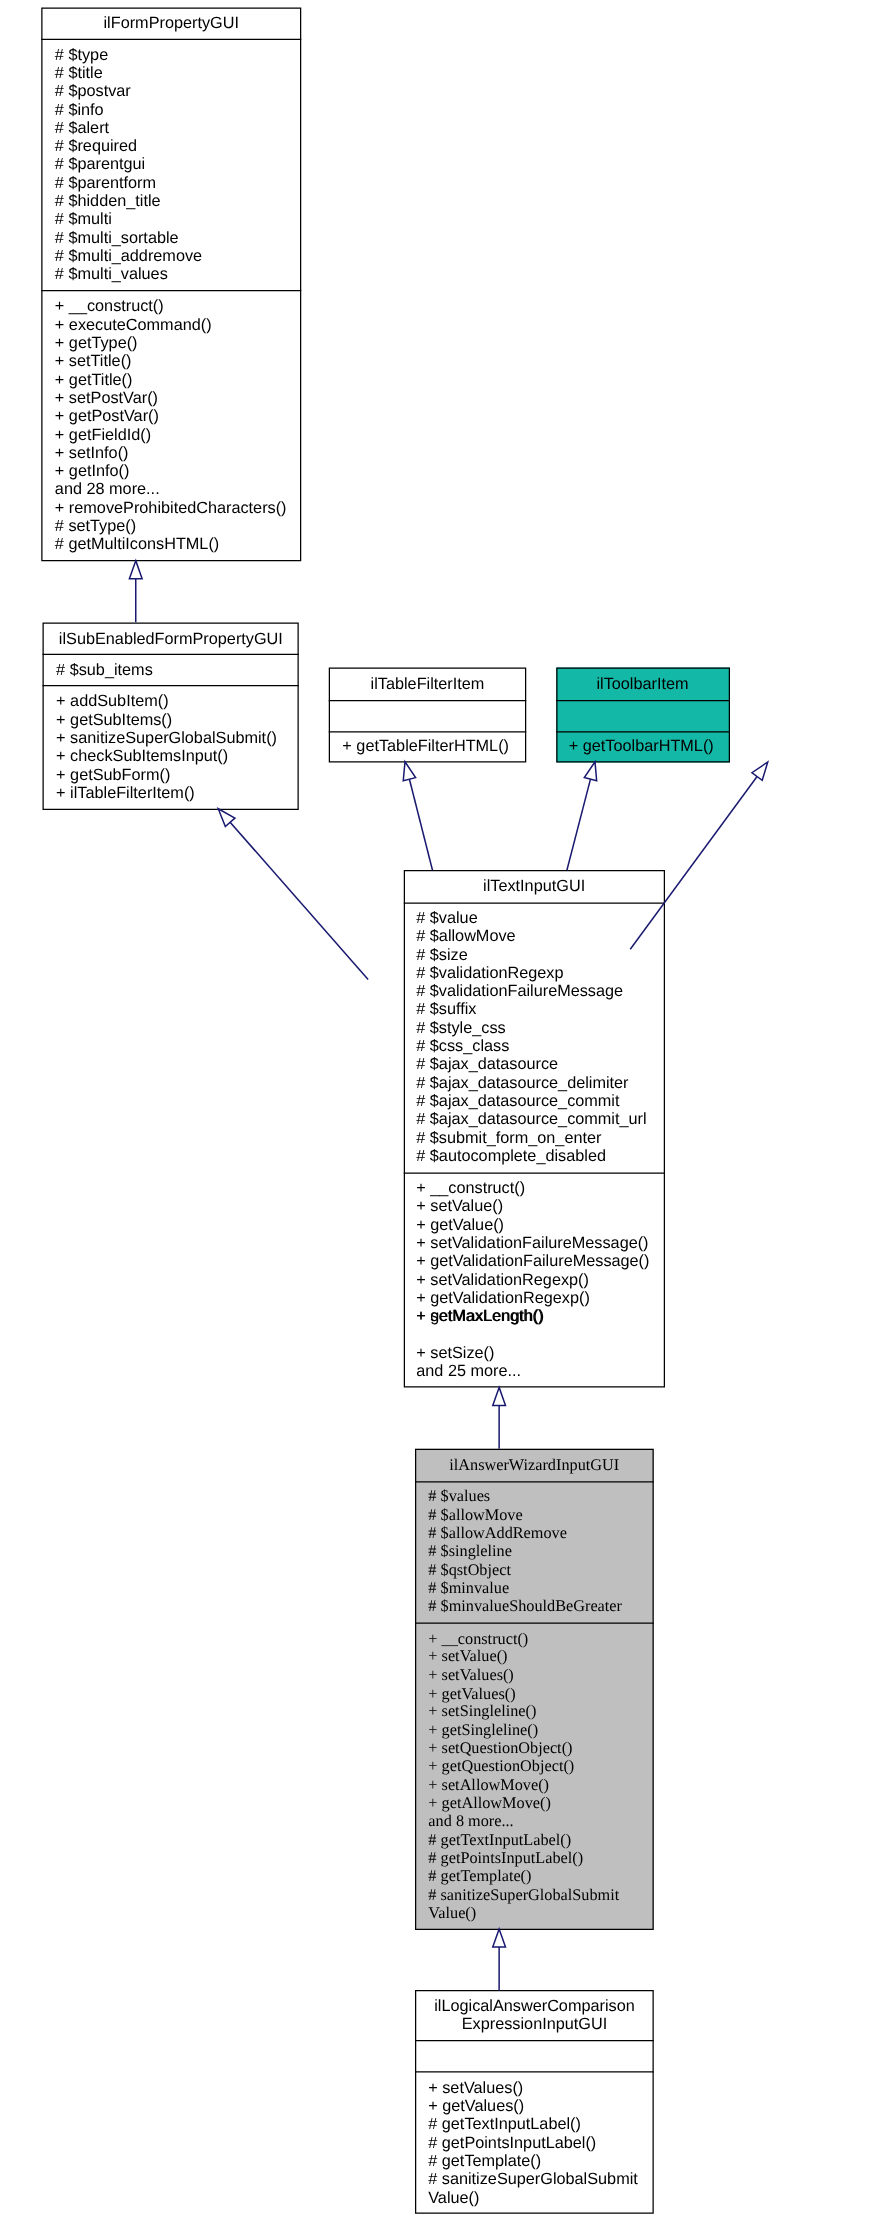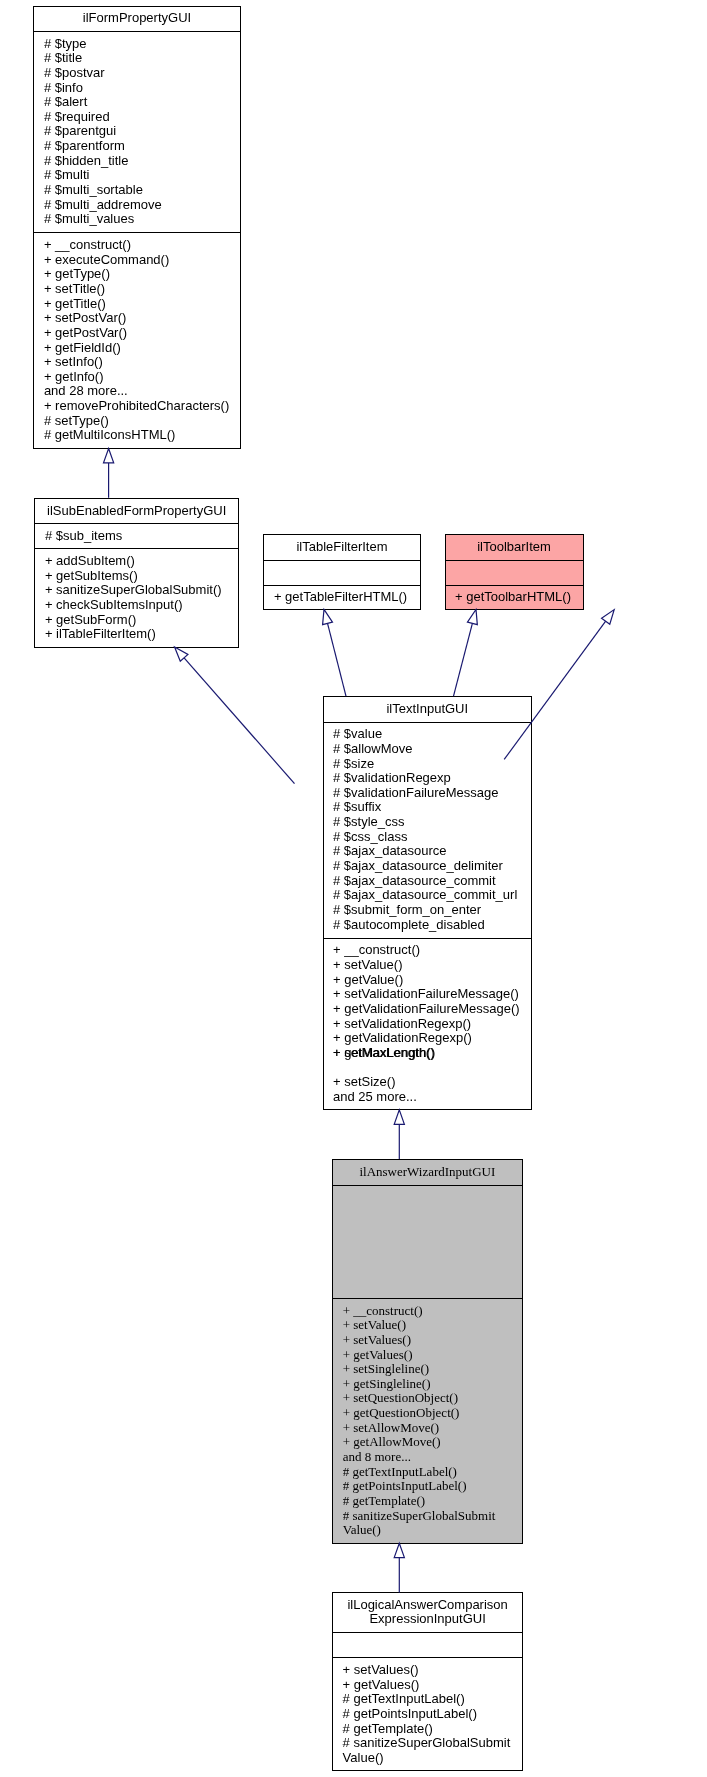--- a/index.html
+++ b/index.html
@@ -84,21 +84,21 @@
       <div class="compartment" style="top: 0px; height: 25px;">
         <div class="row center" style="top: 4.725px;">ilTableFilterItem</div>
       </div>
       <div class="divider" style="top: 24.5px;"></div>
       <div class="compartment" style="top: 25px; height: 25px;"></div>
       <div class="divider" style="top: 49.5px;"></div>
       <div class="compartment" style="top: 50px; height: 25px;">
         <div class="row left" style="top: 4.725px;">+ getTableFilterHTML()</div>
       </div>
     </div>
-    <div class="node" style="background: #fca5a5; border-color: rgb(0, 0, 0); color: rgb(0, 0, 0); left: 416.5px; top: 534.3px; width: 139px; height: 76px;">
+    <div class="node" style="background: #14b8a6; border-color: rgb(0, 0, 0); color: rgb(0, 0, 0); left: 416.5px; top: 534.3px; width: 139px; height: 76px;">
       <div class="compartment" style="top: 0px; height: 25px;">
         <div class="row center" style="top: 4.725px;">ilToolbarItem</div>
       </div>
       <div class="divider" style="top: 24.5px;"></div>
       <div class="compartment" style="top: 25px; height: 25px;"></div>
       <div class="divider" style="top: 49.5px;"></div>
       <div class="compartment" style="top: 50px; height: 25px;">
         <div class="row left" style="top: 4.725px;">+ getToolbarHTML()</div>
       </div>
     </div>
@@ -136,20 +136,29 @@
         <div class="row left" style="top: 108px;">+ getMaxLength()</div>
         <div class="row left" style="top: 136.9px;">+ setSize()</div>
         <div class="row left" style="top: 151.55px;">and 25 more...</div>
       </div>
     </div>
     <div class="node hl" style="background: rgb(191, 191, 191); border-color: rgb(0, 0, 0); color: rgb(0, 0, 0); left: 304.2px; top: 1159px; width: 190.4px; height: 384.95px;">
       <div class="compartment" style="top: 0px; height: 25px;">
         <div class="row center" style="top: 4.725px;">ilAnswerWizardInputGUI</div>
       </div>
       <div class="divider" style="top: 24.5px;"></div>
+      <div class="compartment" style="top: 25px; height: 113.55px;">
+        <div class="row left" style="top: 5.05px;"># $values</div>
+        <div class="row left" style="top: 19.7px;"># $allowMove</div>
+        <div class="row left" style="top: 34.35px;"># $allowAddRemove</div>
+        <div class="row left" style="top: 49px;"># $singleline</div>
+        <div class="row left" style="top: 63.65px;"># $qstObject</div>
+        <div class="row left" style="top: 78.3px;"># $minvalue</div>
+        <div class="row left" style="top: 92.95px;"># $minvalueShouldBeGreater</div>
+      </div>
       <div class="divider" style="top: 138.05px;"></div>
       <div class="compartment" style="top: 138.55px; height: 245.4px;">
         <div class="row left" style="top: 5.05px;">+ __construct()</div>
         <div class="row left" style="top: 19.7px;">+ setValue()</div>
         <div class="row left" style="top: 34.35px;">+ setValues()</div>
         <div class="row left" style="top: 49px;">+ getValues()</div>
         <div class="row left" style="top: 63.65px;">+ setSingleline()</div>
         <div class="row left" style="top: 78.3px;">+ getSingleline()</div>
         <div class="row left" style="top: 92.95px;">+ setQuestionObject()</div>
         <div class="row left" style="top: 107.6px;">+ getQuestionObject()</div>

